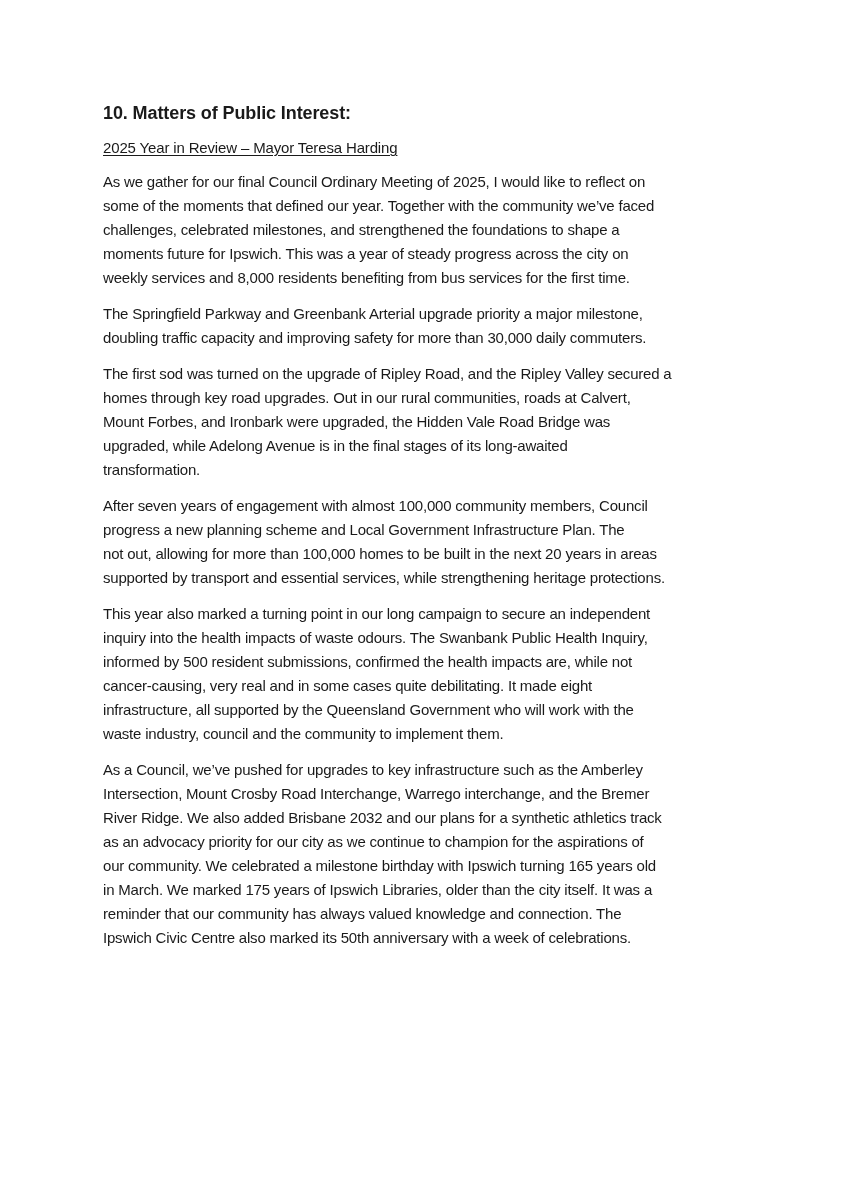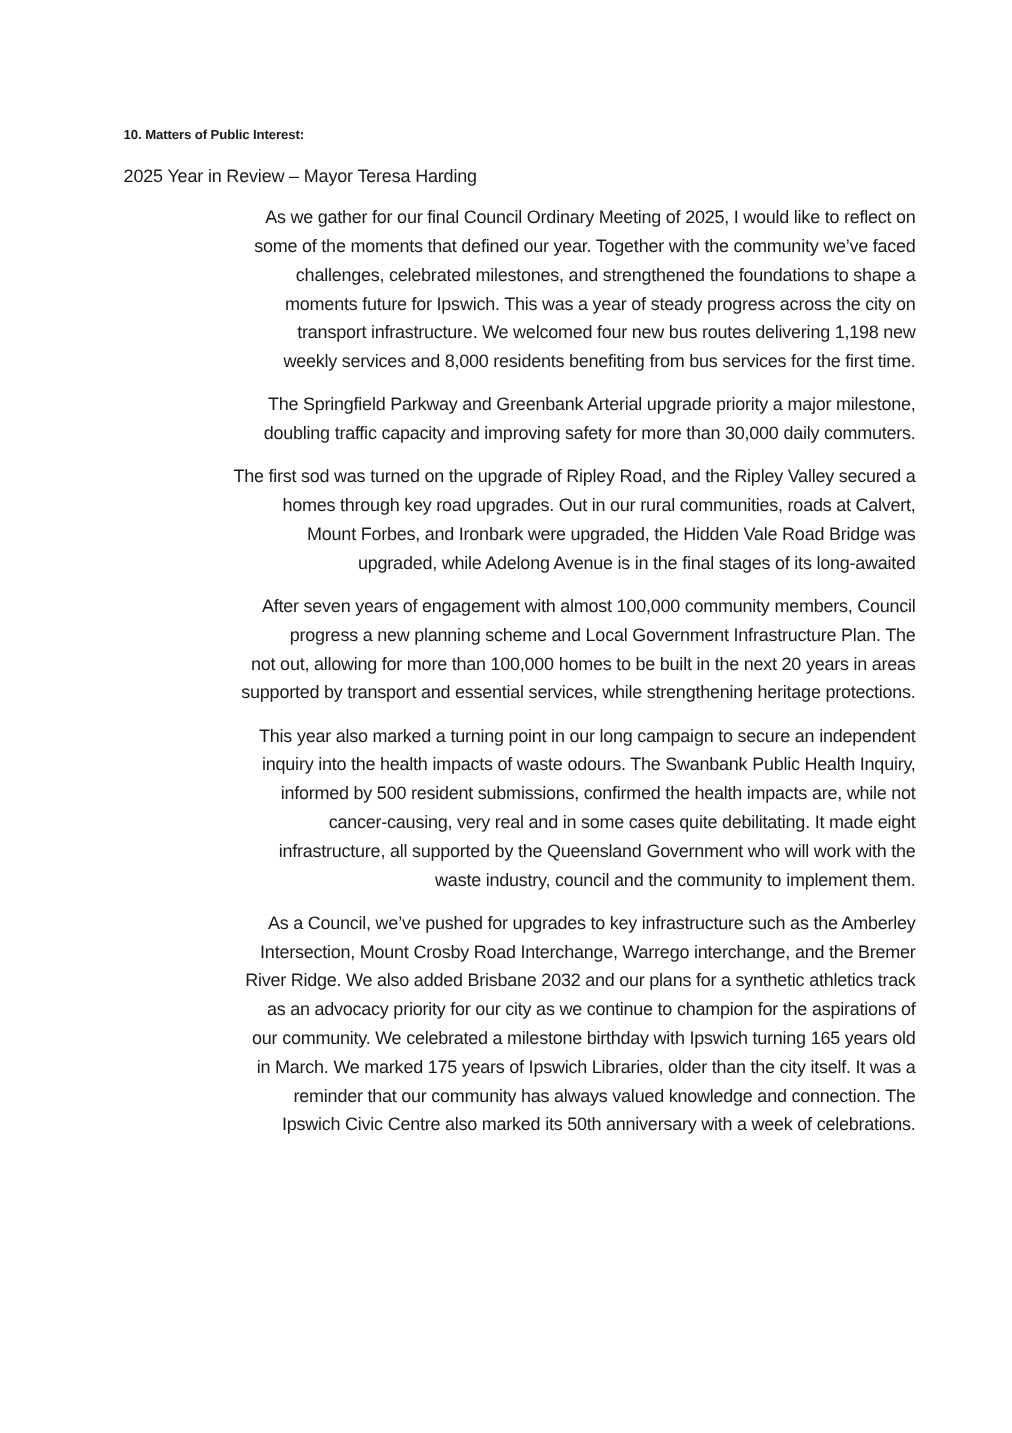--- a/index.html
+++ b/index.html
@@ -16,71 +16,71 @@
       color: #1a1a1a;
     }
     .page {
       position: absolute;
       left: 103px;
       top: 103px;
       width: 660px;
     }
     .section-heading {
       font-weight: bold;
-      font-size: 11px;
+      font-size: 18px;
       line-height: 20px;
       margin: 0 0 15px 0;
       letter-spacing: -0.1px;
     }
     .subheading {
       font-size: 15px;
       line-height: 20px;
+      text-decoration: underline;
       text-underline-offset: 2px;
       text-decoration-thickness: 1px;
       margin: 0 0 12px 0;
       letter-spacing: -0.15px;
     }
     .para {
       font-size: 15px;
       line-height: 24px;
       margin: 0 0 12px 0;
       letter-spacing: -0.2px;
     }
     .line {
       display: block;
       white-space: nowrap;
-      text-align: right;
     }
   </style>
 </head>
 <body>
 
 <div class="page">
   <div class="section-heading">10. Matters of Public Interest:</div>
   <div class="subheading">2025 Year in Review – Mayor Teresa Harding</div>
 
   <p class="para">
     <span class="line">As we gather for our final Council Ordinary Meeting of 2025, I would like to reflect on</span>
     <span class="line">some of the moments that defined our year. Together with the community we’ve faced</span>
     <span class="line">challenges, celebrated milestones, and strengthened the foundations to shape a</span>
     <span class="line">moments future for Ipswich. This was a year of steady progress across the city on</span>
-    <span class="line">transport infrastructure.  We welcomed four new bus routes delivering 1,198 new</span>
     <span class="line">weekly services and 8,000 residents benefiting from bus services for the first time.</span>
   </p>
 
   <p class="para">
     <span class="line">The Springfield Parkway and Greenbank Arterial upgrade priority a major milestone,</span>
     <span class="line">doubling traffic capacity and improving safety for more than 30,000 daily commuters.</span>
   </p>
 
   <p class="para">
     <span class="line">The first sod was turned on the upgrade of Ripley Road, and the Ripley Valley secured a</span>
     <span class="line">homes through key road upgrades. Out in our rural communities, roads at Calvert,</span>
     <span class="line">Mount Forbes, and Ironbark were upgraded, the Hidden Vale Road Bridge was</span>
     <span class="line">upgraded, while Adelong Avenue is in the final stages of its long-awaited</span>
+    <span class="line">transformation.</span>
   </p>
 
   <p class="para">
     <span class="line">After seven years of engagement with almost 100,000 community members, Council</span>
     <span class="line">progress a new planning scheme and Local Government Infrastructure Plan. The</span>
     <span class="line">not out, allowing for more than 100,000 homes to be built in the next 20 years in areas</span>
     <span class="line">supported by transport and essential services, while strengthening heritage protections.</span>
   </p>
 
   <p class="para">

